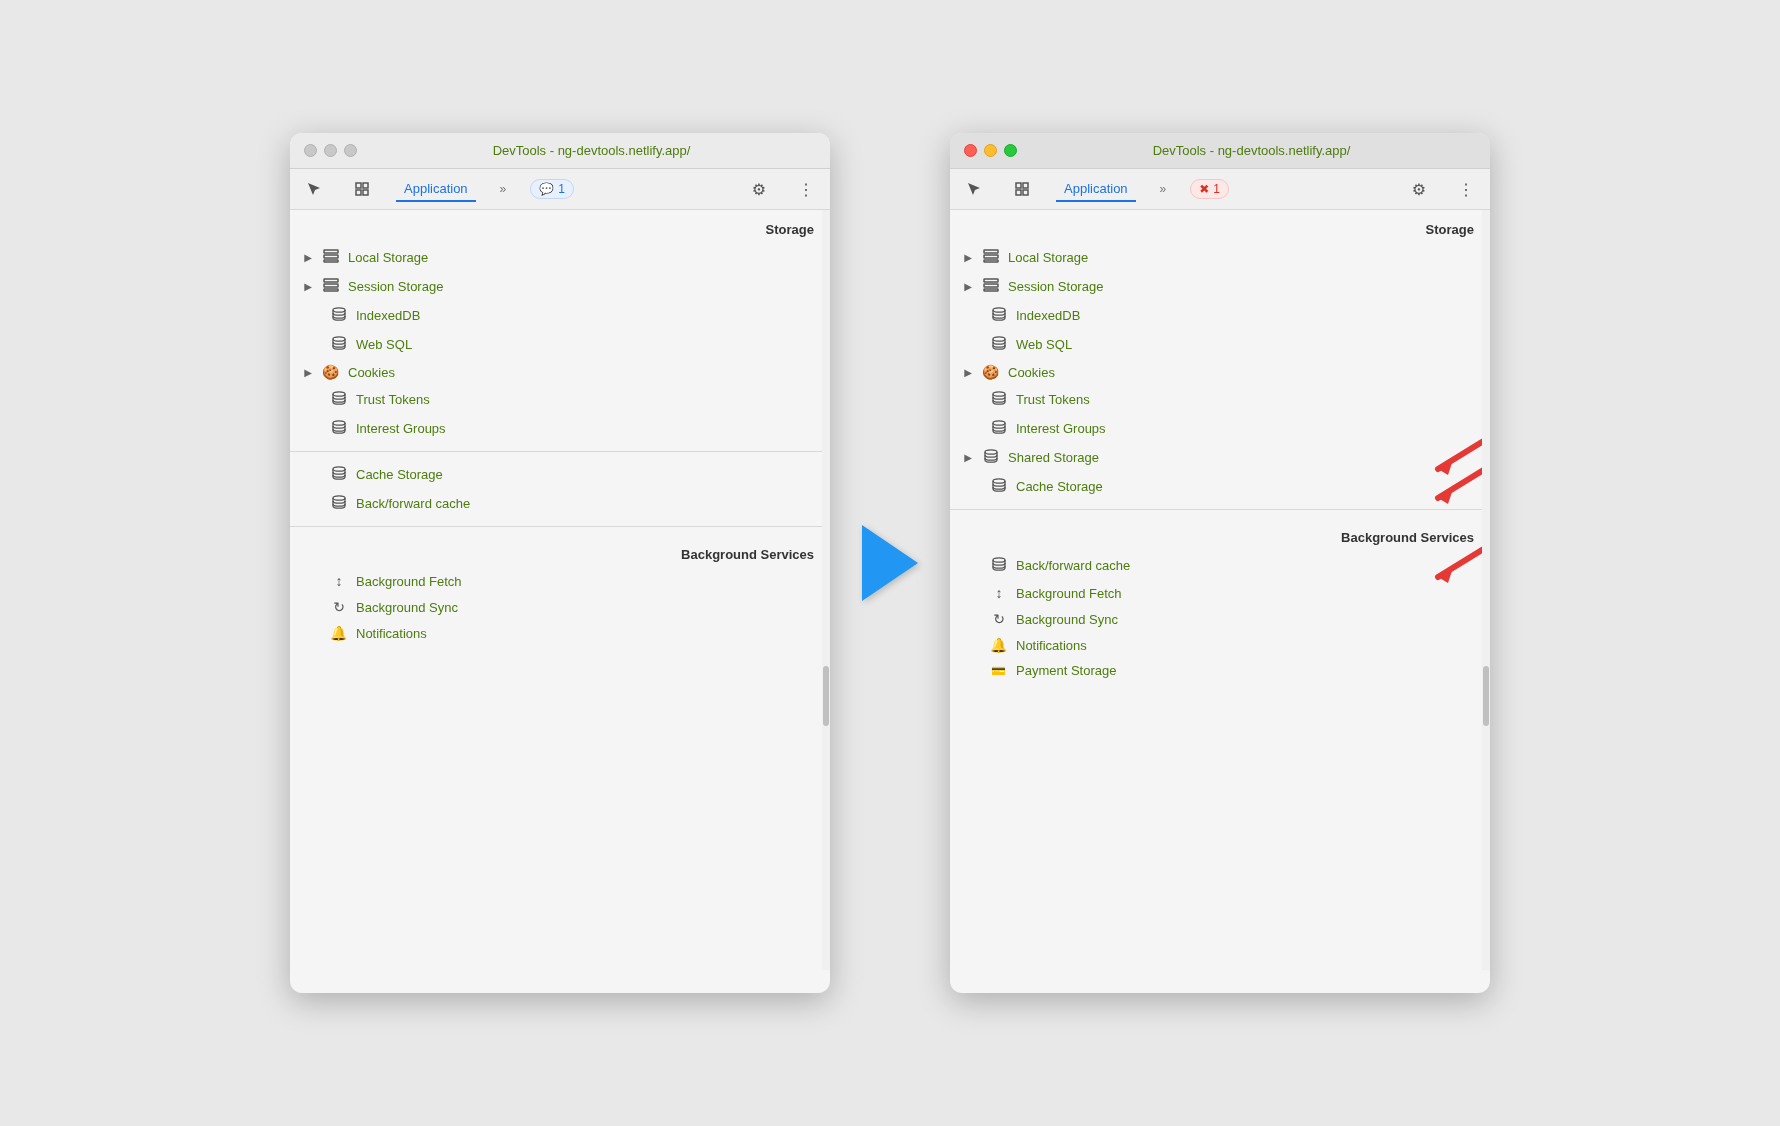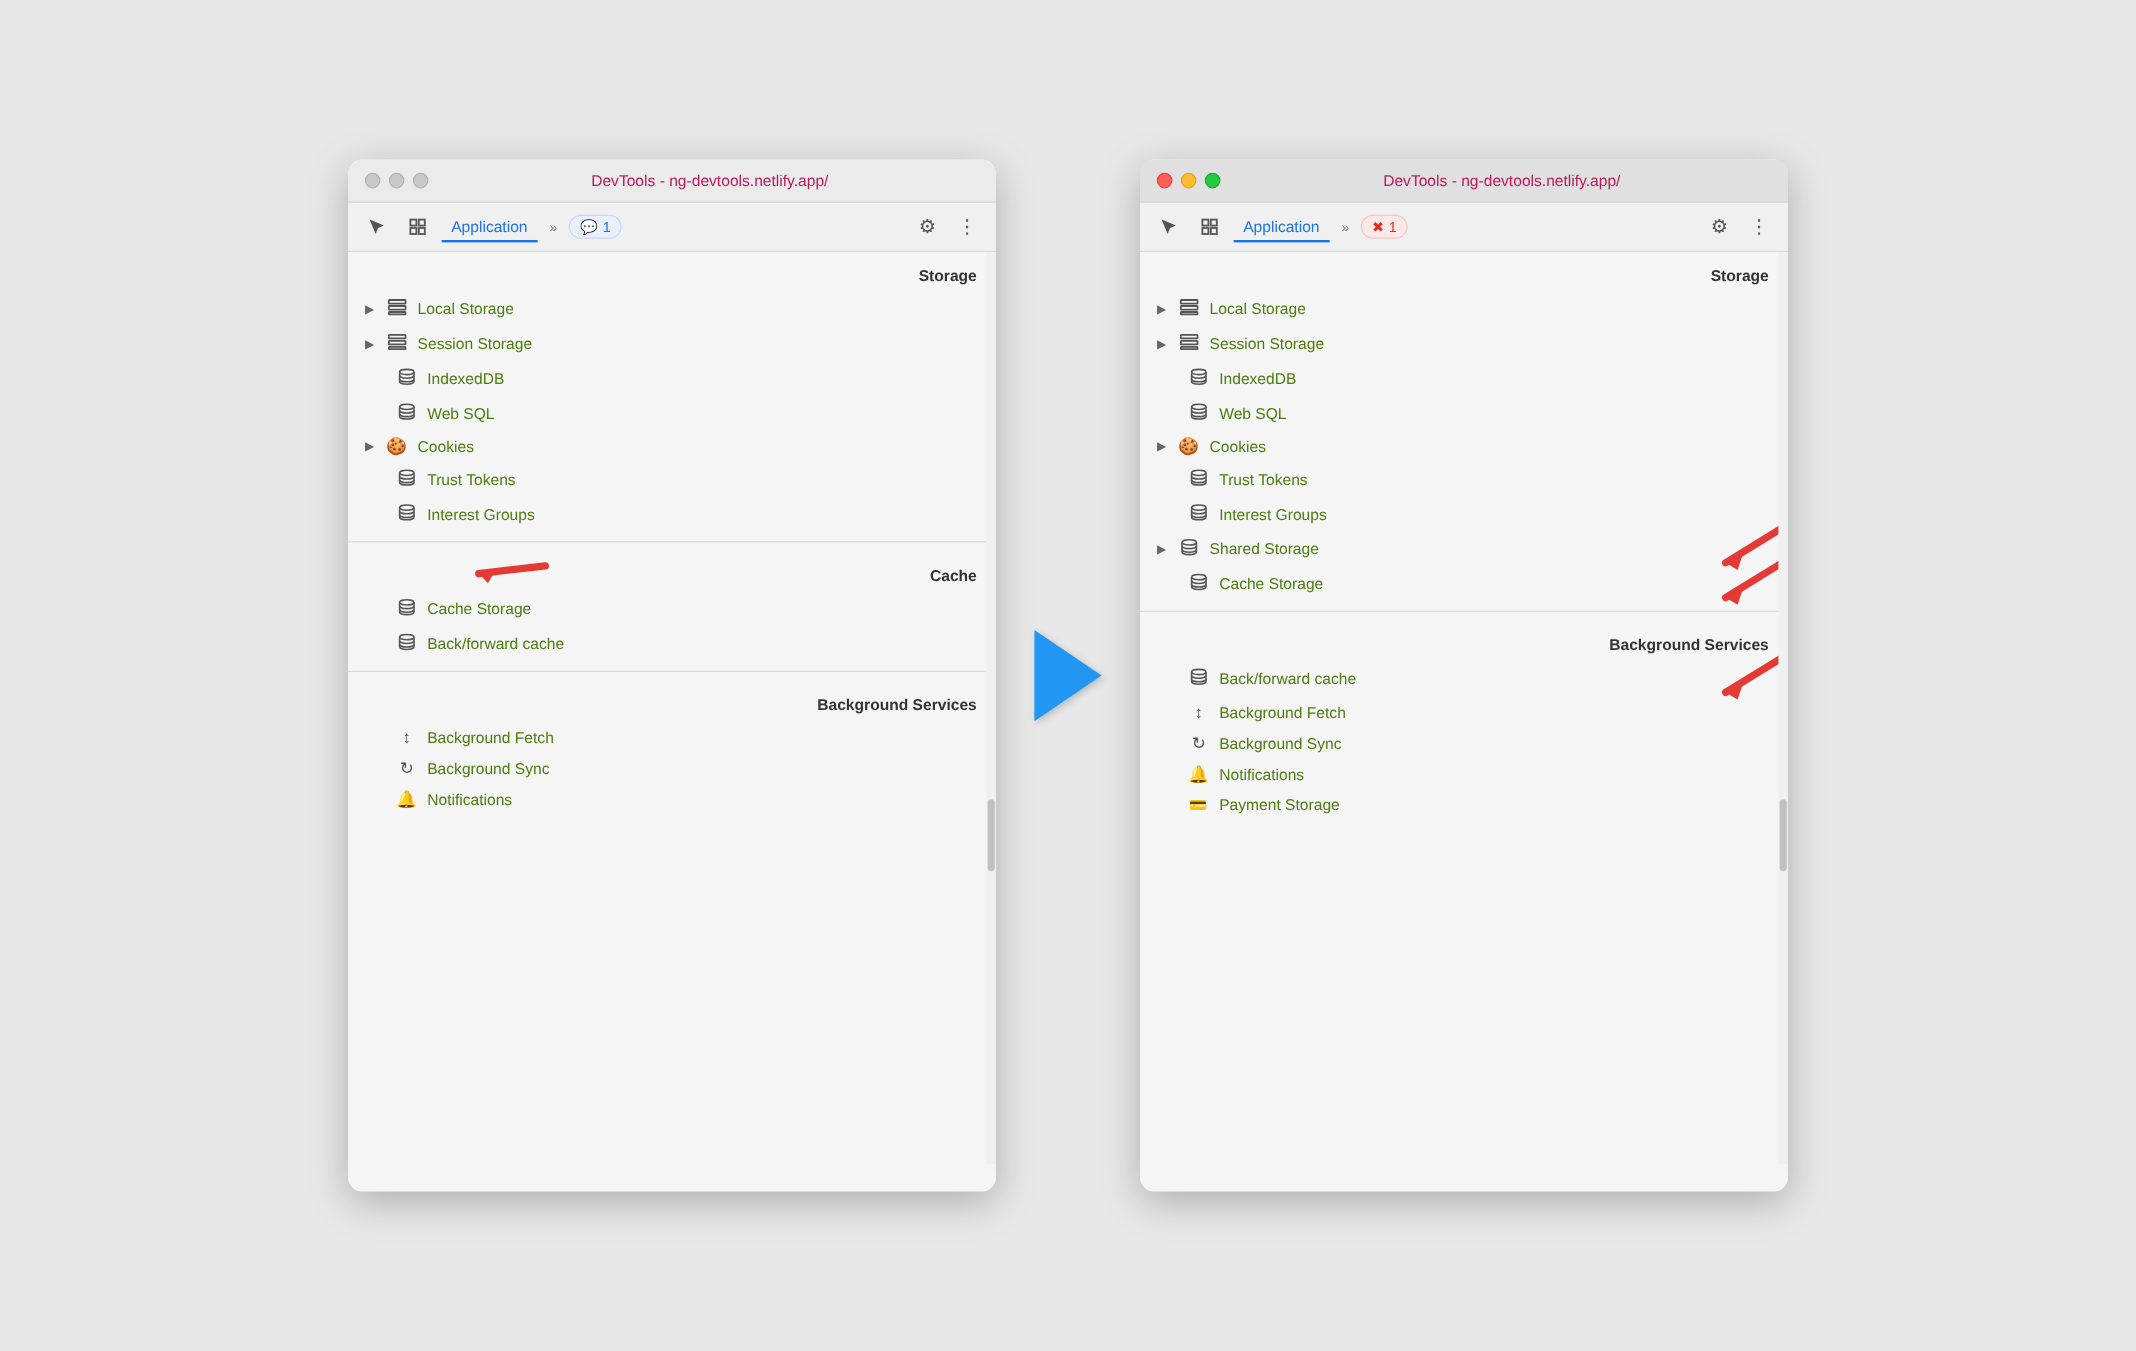--- a/index.html
+++ b/index.html
@@ -55,31 +55,31 @@
 
     .win-btn.close { background: #ff5f57; border: 1px solid #e0443e; }
     .win-btn.minimize { background: #ffbd2e; border: 1px solid #dea123; }
     .win-btn.maximize { background: #27c93f; border: 1px solid #1aab29; }
     .win-btn.inactive { background: #c8c8c8; border: 1px solid #b0b0b0; }
 
     .title-text {
       flex: 1;
       text-align: center;
       font-size: 13px;
-      color: #be185d;
+      color: #4d7c0f;
       font-weight: 500;
     }
 
     .toolbar {
       background: #f0f0f0;
       display: flex;
       align-items: center;
       padding: 6px 10px;
       border-bottom: 1px solid #d8d8d8;
-      gap: 6px;
+      gap: 20px;
     }
 
     .toolbar-icon {
       width: 28px;
       height: 28px;
       display: flex;
       align-items: center;
       justify-content: center;
       font-size: 16px;
       color: #555;
@@ -343,30 +343,20 @@
               <path d="M2 4v3c0 1.2 2.7 2.2 6 2.2s6-1 6-2.2V4"></path>
               <path d="M2 7v3c0 1.2 2.7 2.2 6 2.2s6-1 6-2.2V7"></path>
               <path d="M2 10v2c0 1.2 2.7 2.2 6 2.2s6-1 6-2.2v-2"></path>
             </svg>
         </span>
         <span class="item-label">Interest Groups</span>
       </div>
 
       <div class="divider"></div>
 
-      <div style="display:flex; align-items:center; position:relative;">
-        <div class="section-header" style="flex:1">Cache</div>
-
-        <div style="position:absolute; left:100px; top:-8px; transform:rotate(20deg);">
-          <svg width="70" height="50" viewBox="0 0 70 50">
-            <path d="M60 10 L10 35" stroke="#e53935" stroke-width="6" stroke-linecap="round"></path>
-            <polygon points="10,35 22,28 20,40" fill="#e53935"></polygon>
-          </svg>
-        </div>
-      </div>
 
       <div class="sidebar-item">
         <span class="expand-arrow" style="visibility:hidden">▶</span>
         <span class="item-icon">
           <svg width="16" height="16" viewBox="0 0 16 16" fill="none" stroke="#555" stroke-width="1.3">
               <ellipse cx="8" cy="4" rx="6" ry="2.2"></ellipse>
               <path d="M2 4v3c0 1.2 2.7 2.2 6 2.2s6-1 6-2.2V4"></path>
               <path d="M2 7v3c0 1.2 2.7 2.2 6 2.2s6-1 6-2.2V7"></path>
               <path d="M2 10v2c0 1.2 2.7 2.2 6 2.2s6-1 6-2.2v-2"></path>
             </svg>

